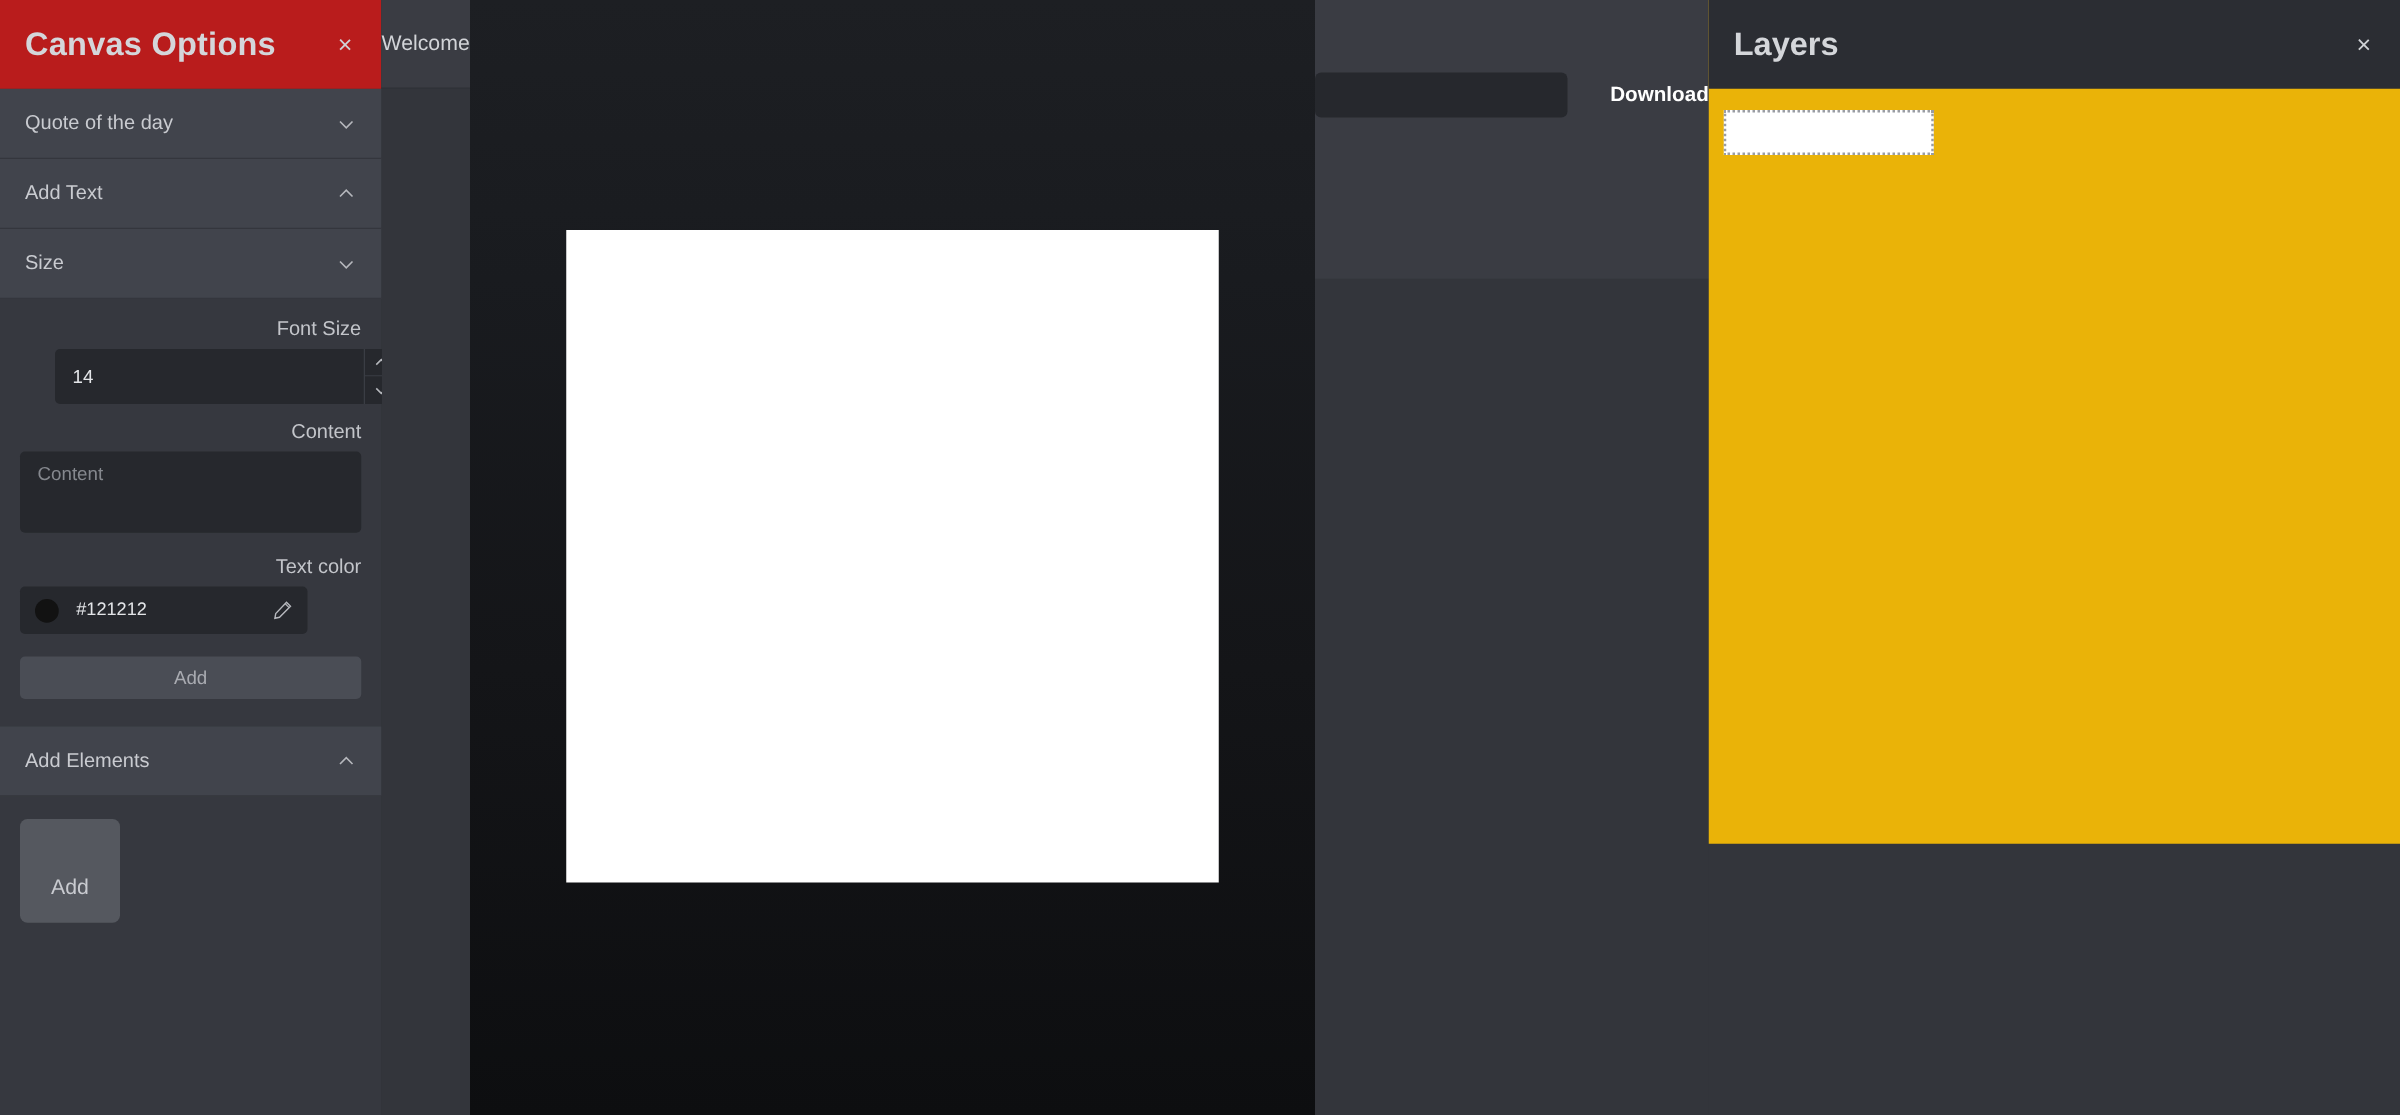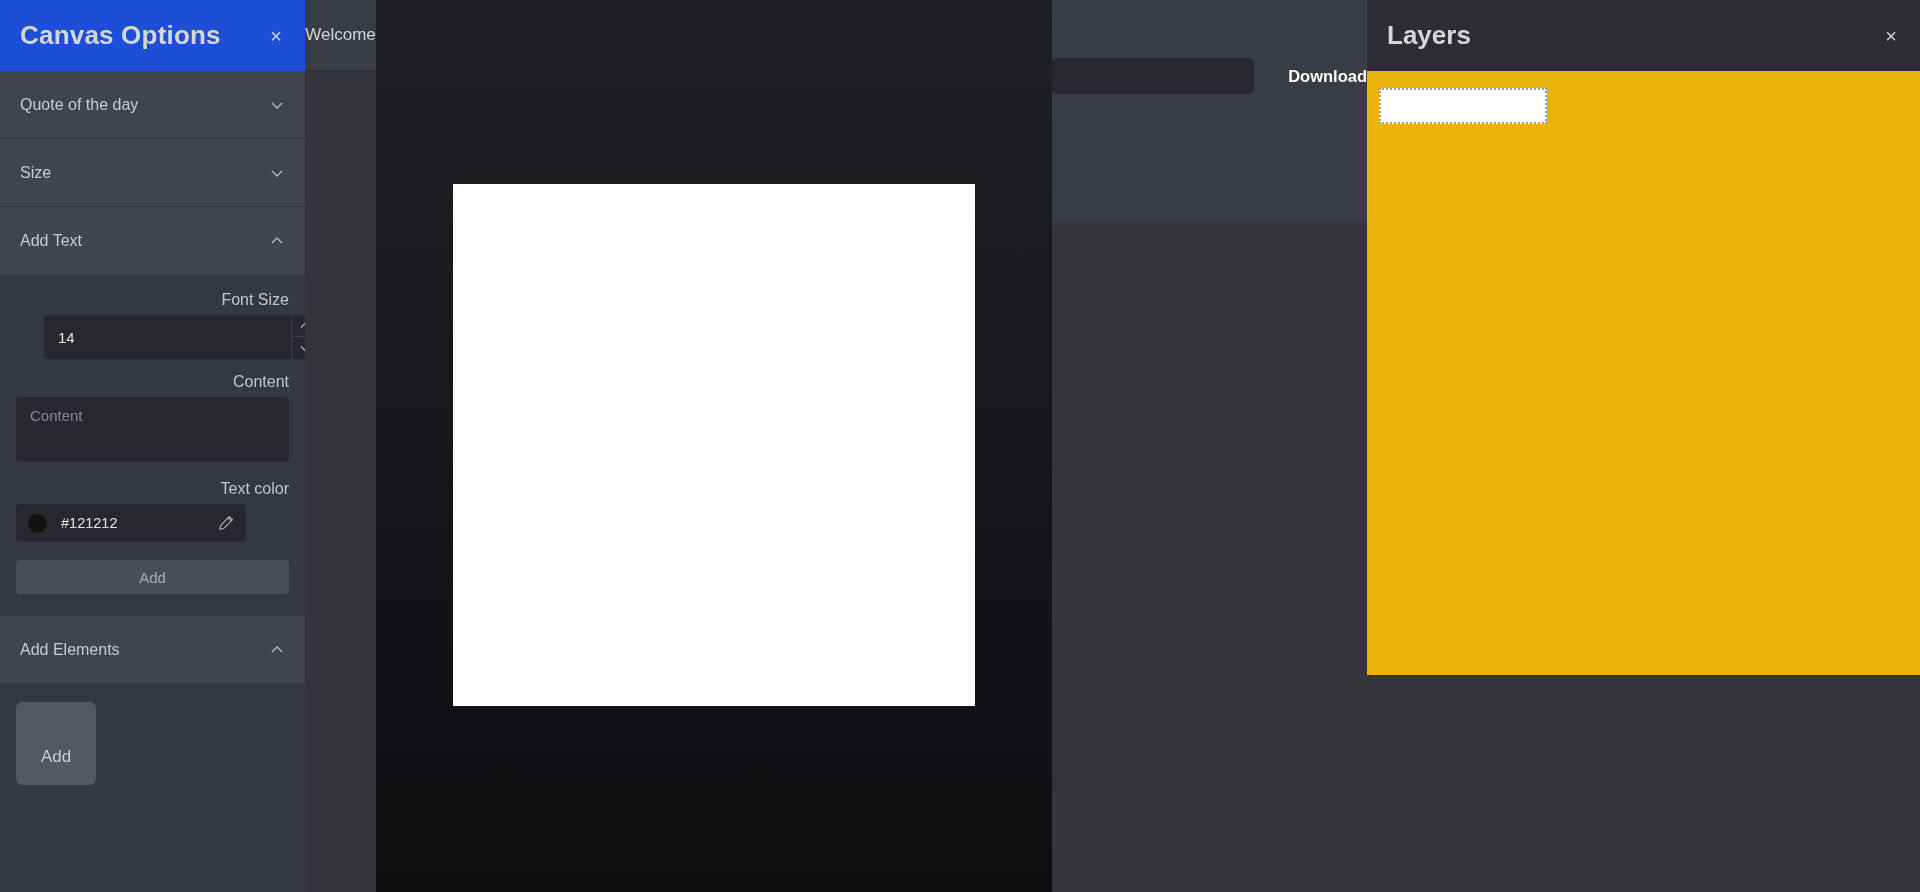--- a/index.html
+++ b/index.html
@@ -14,42 +14,42 @@
   
   .sidebar {
     width: 305px; height: 892px;
     background: #36383f;
     display: flex; flex-direction: column;
     flex: 0 0 305px;
     overflow: hidden;
   }
   .sidebar-header {
     height: 71px; flex: 0 0 71px;
-    background: #1d4ed8;
+    background: #b91c1c;
     display: flex; align-items: center;
     padding: 0 20px;
     position: relative;
   }
   .sidebar-title {
     font-size: 26px; font-weight: bold; color: #d4d6da;
     letter-spacing: .2px;
   }
   .panel-close {
     position: absolute; right: 16px; top: 50%;
     transform: translateY(-50%);
     width: 26px; height: 26px;
     display: flex; align-items: center; justify-content: center;
     color: #d0d2d6; font-size: 20px; line-height: 1;
     cursor: pointer; background: none; border: none;
     font-family: "Liberation Sans", sans-serif;
   }
   .sidebar-body { flex: 1 1 auto; overflow-y: auto; }
 
   .accordion-head {
-    height: 68px;
+    height: 56px;
     background: #41444c;
     border-bottom: 1px solid #34363d;
     display: flex; align-items: center; justify-content: space-between;
     padding: 0 20px;
     cursor: pointer;
     text-align: center;
   }
   .accordion-head.expanded { background: #41444c; }
   .accordion-label { font-size: 16px; color: #c9cbd0; }
   .chev { width: 16px; height: 16px; display:block; }
@@ -230,34 +230,34 @@
 
       <div class="accordion-head">
         <span class="accordion-label">Quote of the day</span>
         <span class="chev">
           <svg width="16" height="16" viewBox="0 0 16 16">
               <path d="M3 6 L8 11 L13 6" fill="none" stroke="#b6b8bd" stroke-width="1.3"></path>
             </svg>
         </span>
       </div>
 
+      <div class="accordion-head expanded">
+        <span class="accordion-label">Add Text</span>
+        <span class="chev">
+          <svg width="16" height="16" viewBox="0 0 16 16">
+              <path d="M3 10 L8 5 L13 10" fill="none" stroke="#b6b8bd" stroke-width="1.3"></path>
+            </svg>
+        </span>
+      </div>
+
       <div class="accordion-head">
         <span class="accordion-label">Size</span>
         <span class="chev">
           <svg width="16" height="16" viewBox="0 0 16 16">
               <path d="M3 6 L8 11 L13 6" fill="none" stroke="#b6b8bd" stroke-width="1.3"></path>
-            </svg>
-        </span>
-      </div>
-
-      <div class="accordion-head expanded">
-        <span class="accordion-label">Add Text</span>
-        <span class="chev">
-          <svg width="16" height="16" viewBox="0 0 16 16">
-              <path d="M3 10 L8 5 L13 10" fill="none" stroke="#b6b8bd" stroke-width="1.3"></path>
             </svg>
         </span>
       </div>
 
       <div class="accordion-body">
 
         <label class="field-label">Font Size</label>
         <div class="num-wrap">
           <input class="num-input" type="text" value="14" style="">
           <div class="spinner">

